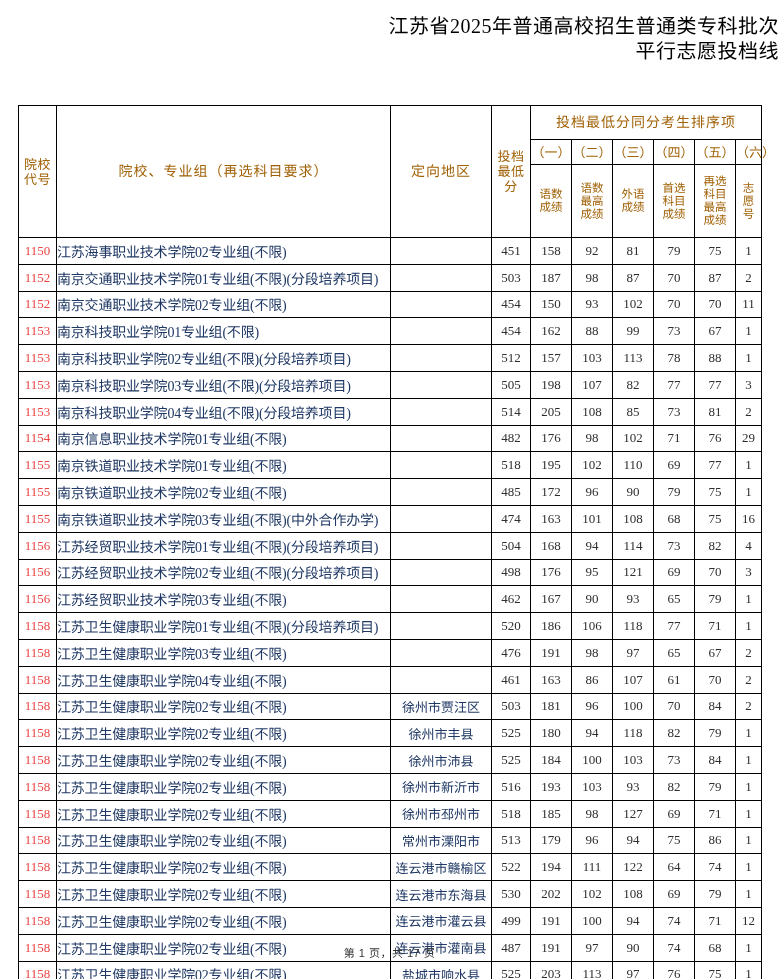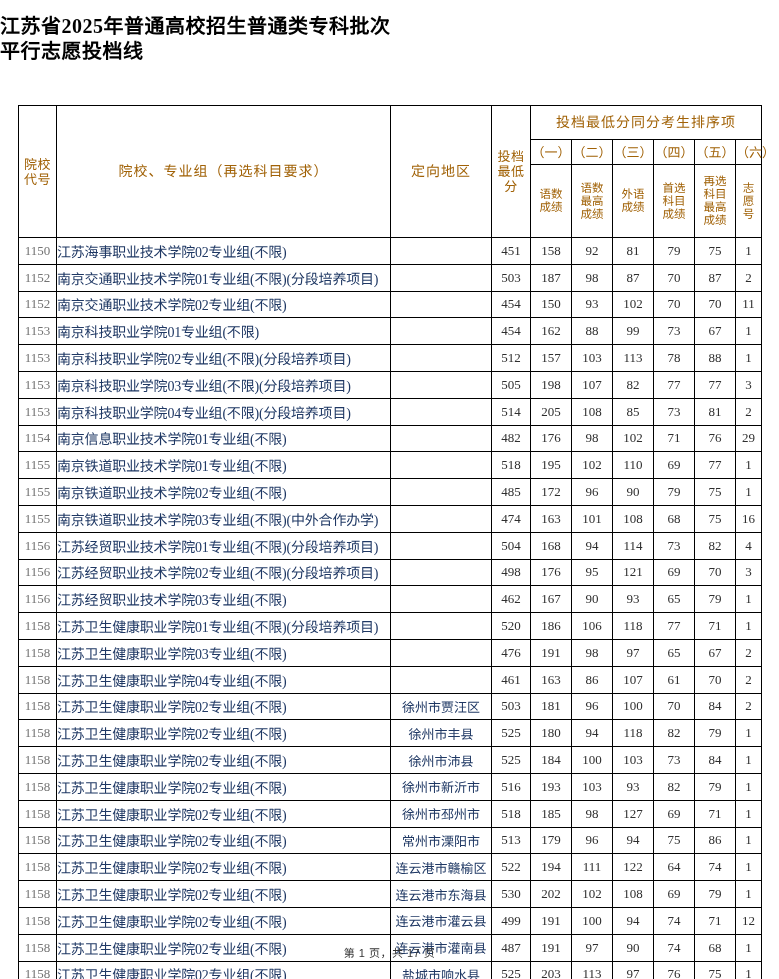--- a/index.html
+++ b/index.html
@@ -12,23 +12,23 @@
     width: 779px;
     height: 979px;
     font-family: "Liberation Serif", "DejaVu Serif", serif;
     color: #000000;
     position: relative;
     overflow: hidden;
   }
 
   
   .doc-title {
-    text-align: left;
+    text-align: right;
     font-family: "Liberation Serif", "DejaVu Serif", serif;
-    font-weight: bold;
+    font-weight: normal;
     font-size: 20px;
     line-height: 25px;
     letter-spacing: 0.5px;
     padding-top: 14px;
     color: #000;
   }
   .doc-title .line { display: block; white-space: nowrap; }
 
   
   .table-wrap {
@@ -70,21 +70,21 @@
     letter-spacing: 0;
   }
   .hdr-roman { font-size: 13px; letter-spacing: 0; }
   .hdr-stack { display: block; }
 
   
   td.code-cell {
     text-align: center;
     font-size: 13px;
     font-family: "Liberation Serif", "DejaVu Serif", serif;
-    color: #737373;
+    color: #ef4444;
     height: 25.8px;
   }
   td.name-cell {
     text-align: left;
     padding-left: 4px;
     font-size: 14px;
     color: #1f3864;
     white-space: nowrap;
     overflow: hidden;
     letter-spacing: -0.2px;

